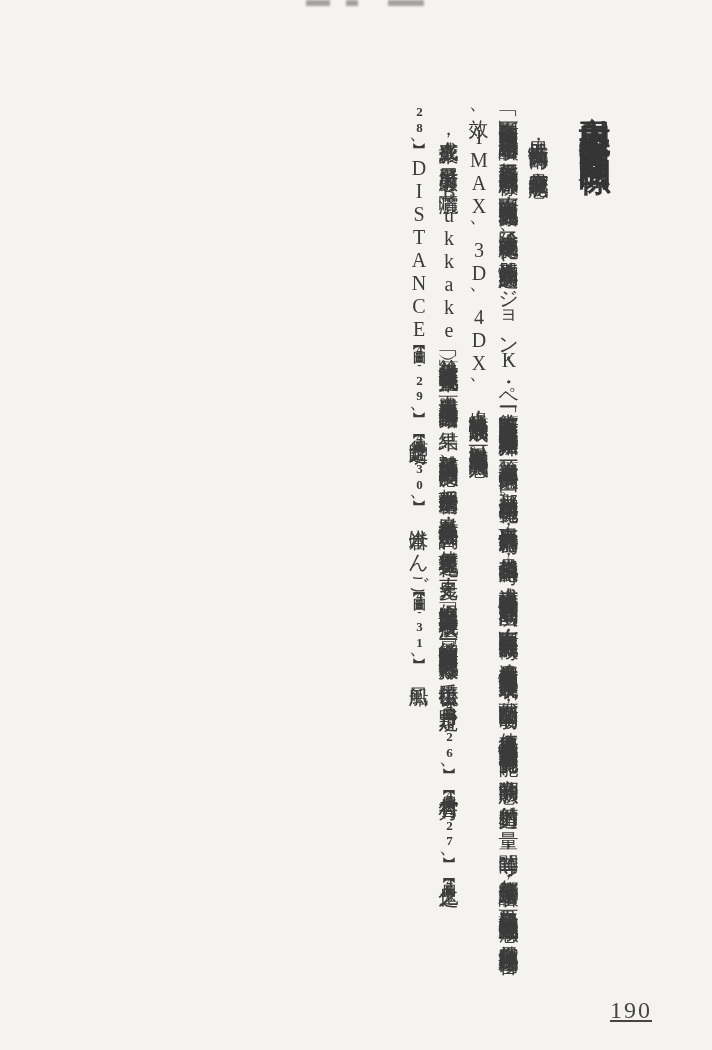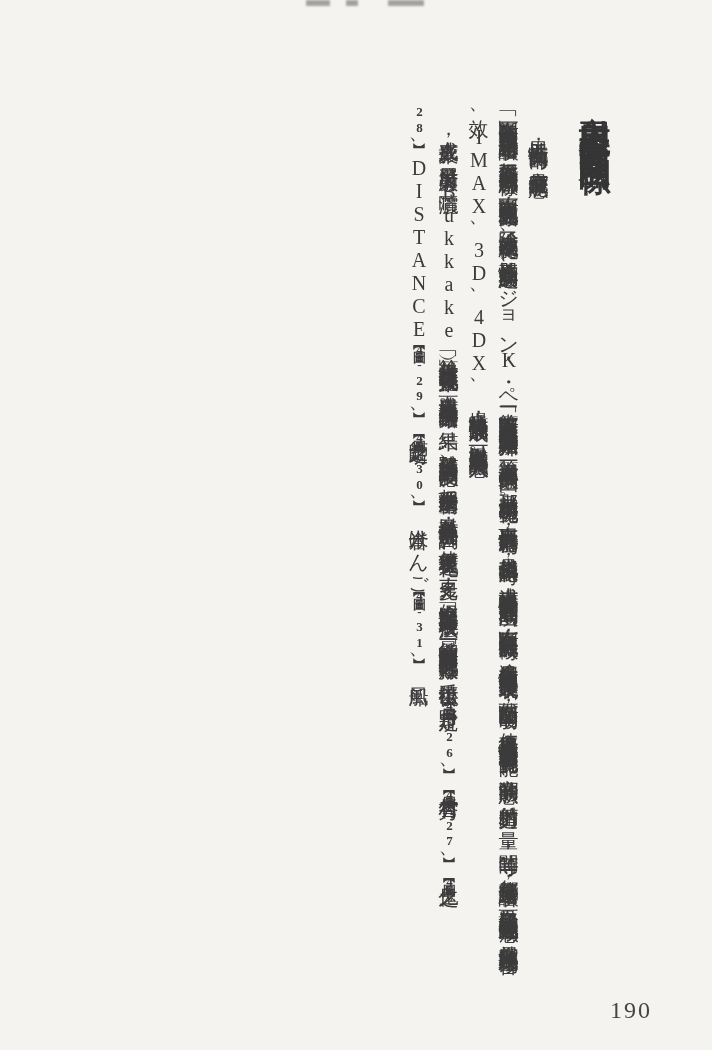--- a/index.html
+++ b/index.html
@@ -77,20 +77,21 @@
     letter-spacing: 0.5px;
   }
 
   .page-number {
     position: absolute;
     right: 60px;
     bottom: 26px;
     font-size: 24px;
     letter-spacing: 2px;
     color: #454545;
+    text-decoration: underline;
   }
 </style>
 </head>
 <body>
 
 <div class="page">
 
   <div class="top-artifact">
     <span class="frag-1"></span>
     <span class="frag-2"></span>

